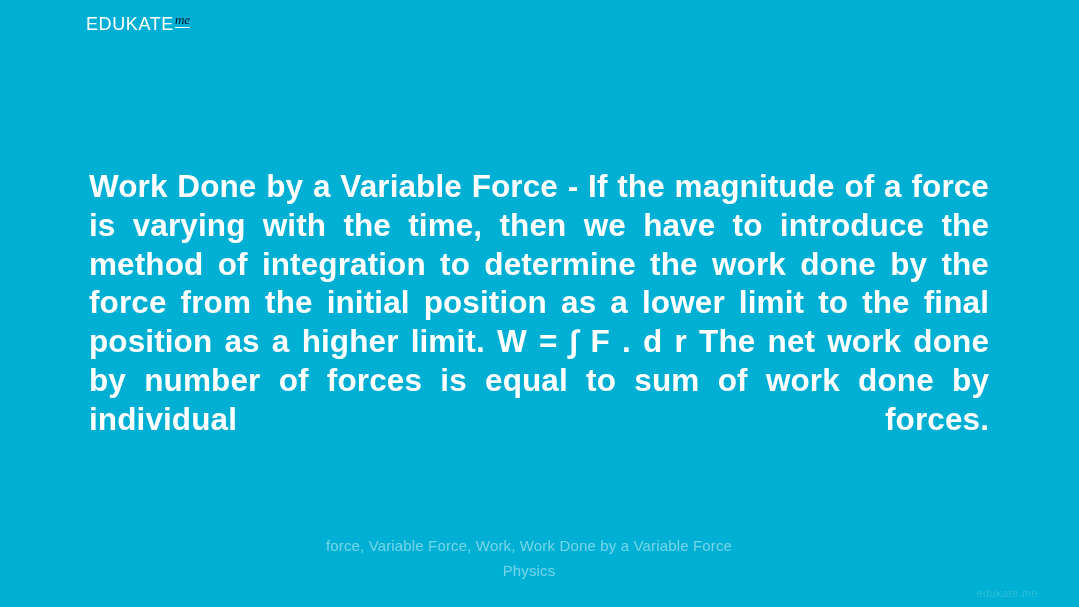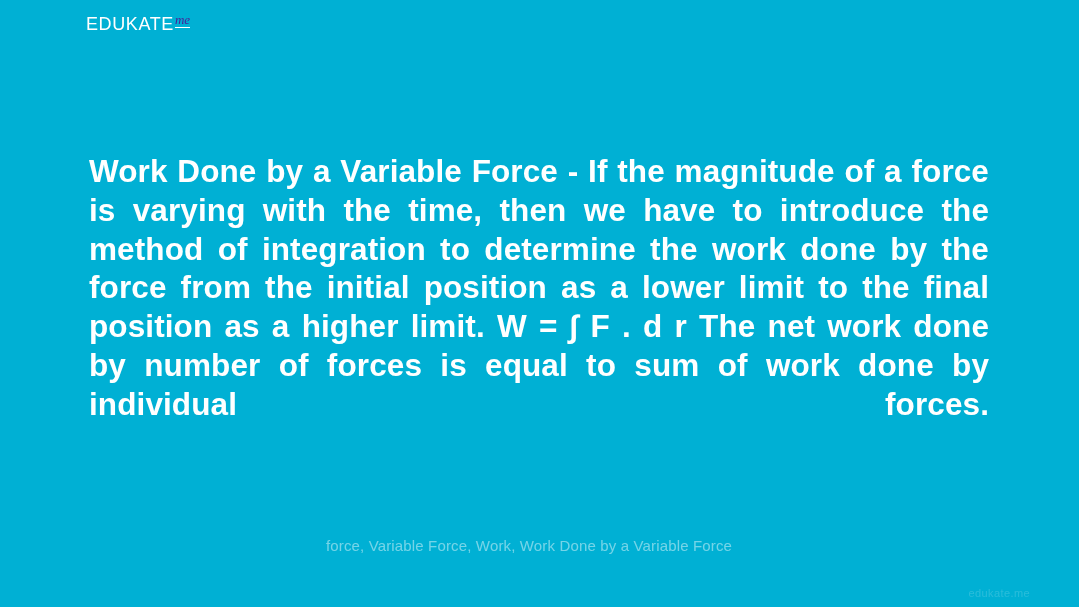--- a/index.html
+++ b/index.html
@@ -43,34 +43,34 @@
     line-height: 20px;
     color: #ffffff;
     white-space: nowrap;
   }
   .brand-suffix {
     font-family: "Liberation Serif", "DejaVu Serif", serif;
     font-style: italic;
     font-size: 13px;
     font-weight: 400;
     line-height: 13px;
-    color: #4c1d95;
+    color: #0f172a;
     margin-left: 1px;
     position: relative;
     top: -1px;
     border-bottom: 1.6px solid #ffffff;
     padding-bottom: 1px;
     white-space: nowrap;
   }
 
   
   .body-copy {
     position: absolute;
     left: 89px;
-    top: 152px;
+    top: 167px;
     width: 900px;
     color: #ffffff;
     font-family: "Liberation Sans", "DejaVu Sans", sans-serif;
     font-size: 31.5px;
     font-weight: 700;
     line-height: 38.8px;
     text-align: justify;
     text-justify: inter-word;
     letter-spacing: 0.1px;
     word-spacing: 0.5px;
@@ -97,21 +97,21 @@
     letter-spacing: 0.15px;
     text-align: center;
   }
   .footer-meta div {
     white-space: nowrap;
   }
 
   
   .watermark {
     position: absolute;
-    right: 8px;
+    right: 0;
     bottom: 8px;
     font-family: "Liberation Sans", "DejaVu Sans", sans-serif;
     font-size: 11px;
     font-weight: 400;
     letter-spacing: 0.4px;
     color: rgba(255, 255, 255, 0.16);
     white-space: nowrap;
   }
 </style>
 </head>
@@ -121,17 +121,18 @@
 
   <div class="brand">
     <span class="brand-word">EDUKATE</span>
     <span class="brand-suffix">me</span>
   </div>
 
   <p class="body-copy">Work Done by a Variable Force - If the magnitude of a force is varying with the time, then we have to introduce the method of integration to determine the work done by the force from the initial position as a lower limit to the final position as a higher limit. W = ∫ F . d r The net work done by number of forces is equal to sum of work done by individual forces.</p>
 
   <div class="footer-meta">
     <div>force, Variable Force, Work, Work Done by a Variable Force</div>
+    <div>Physics</div>
   </div>
 
   <div class="watermark">edukate.me</div>
 
 </div>
 
 </body></html>

